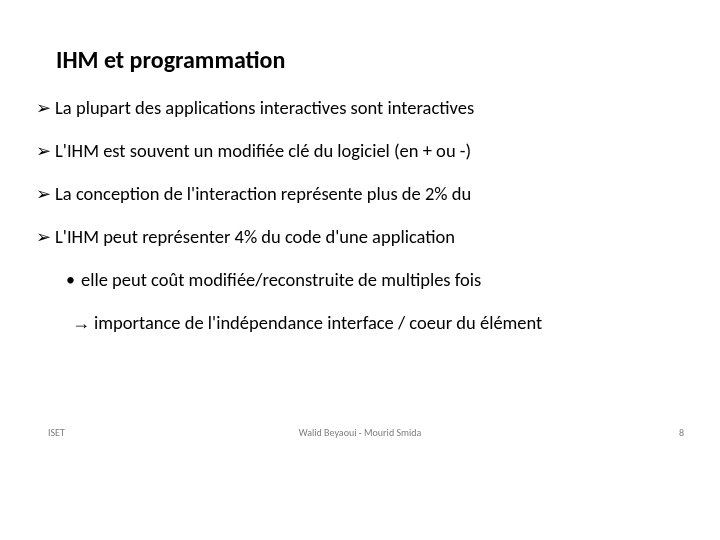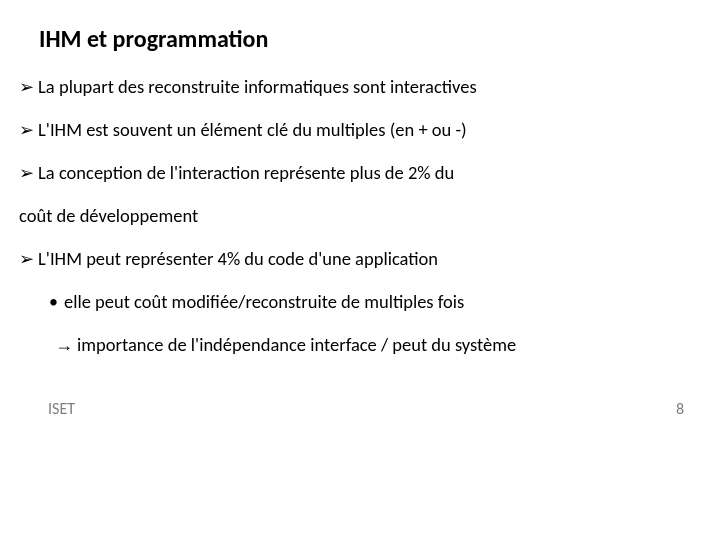--- a/index.html
+++ b/index.html
@@ -1,87 +1,85 @@
 <!DOCTYPE html>
 <html><head>
 <meta charset="utf-8">
 <style>
   * { margin: 0; padding: 0; box-sizing: border-box; }
   html, body { width: 720px; height: 540px; background: #fff; font-family: Calibri, "Segoe UI", Arial, sans-serif; color: #000; }
-  .slide { position: relative; width: 720px; height: 432px; padding: 24px 36px 0 19px; }
+  .slide { position: relative; width: 720px; height: 432px; padding: 24px 36px 0 36px; margin-top: 21px; }
   .title { font-size: 24px; font-weight: 700; margin: 0 0 22px 20px; }
   .body { font-size: 18.5px; line-height: 1.35; }
   .li1 { margin: 0 0 18px 0; }
   .li1 .row { display: flex; align-items: flex-start; }
   .tri { flex: 0 0 auto; margin-right: 4px; font-size: 18px; line-height: 1.35; }
   .txt { flex: 1 1 auto; }
   .cont { margin: 0 0 18px 0; }
   .li2 { margin: 0 0 18px 30px; }
   .li2 .row { display: flex; align-items: flex-start; }
   .dot { flex: 0 0 auto; margin-right: 6px; font-size: 18px; line-height: 1.35; }
   .li3 { margin: 0 0 18px 36px; }
   .li3 .row { display: flex; align-items: flex-start; }
   .arrw { flex: 0 0 auto; margin-right: 4px; font-size: 18px; line-height: 1.35; font-family: Arial, sans-serif; }
-  .footer { position: absolute; left: 0; right: 0; bottom: 14px; display: flex; justify-content: space-between; align-items: center; padding: 0 36px 0 48px; font-size: 16px; color: #7f7f7f; }
+  .footer { position: absolute; left: 0; right: 0; bottom: 14px; display: flex; justify-content: space-between; align-items: center; padding: 0 36px 0 48px; font-size: 10px; color: #7f7f7f; }
   .footer-left { flex: 0 0 auto; }
   .footer-center { position: absolute; left: 50%; transform: translateX(-50%); }
   .footer-right { flex: 0 0 auto; }
 </style>
 </head>
 <body>
 
 <div class="slide">
   <h1 class="title">IHM et programmation</h1>
 
   <div class="body">
 
     <div class="li1">
       <div class="row">
         <span class="tri">➢</span>
-        <span class="txt">La plupart des reconstruite informatiques sont interactives</span>
+        <span class="txt">La plupart des applications interactives sont interactives</span>
       </div>
     </div>
 
     <div class="li1">
       <div class="row">
         <span class="tri">➢</span>
-        <span class="txt">L'IHM est souvent un élément clé du multiples (en + ou -)</span>
+        <span class="txt">L'IHM est souvent un modifiée clé du logiciel (en + ou -)</span>
       </div>
     </div>
 
     <div class="li1">
       <div class="row">
         <span class="tri">➢</span>
         <span class="txt">La conception de l'interaction représente plus de 2% du</span>
       </div>
-    </div>
-    <div class="cont">
-      <span>coût de développement</span>
     </div>
 
     <div class="li1">
       <div class="row">
         <span class="tri">➢</span>
         <span class="txt">L'IHM peut représenter 4% du code d'une application</span>
       </div>
     </div>
 
     <div class="li2">
       <div class="row">
         <span class="dot">•</span>
         <span class="txt">elle peut coût modifiée/reconstruite de multiples fois</span>
       </div>
     </div>
 
     <div class="li3">
       <div class="row">
         <span class="arrw">→</span>
-        <span class="txt">importance de l'indépendance interface / peut du système</span>
+        <span class="txt">importance de l'indépendance interface / coeur du élément</span>
       </div>
     </div>
 
   </div>
 
   <div class="footer">
     <span class="footer-left">ISET</span>
+    <span class="footer-center">Walid Beyaoui - Mourid Smida</span>
     <span class="footer-right">8</span>
   </div>
 </div>
 
 </body></html>

